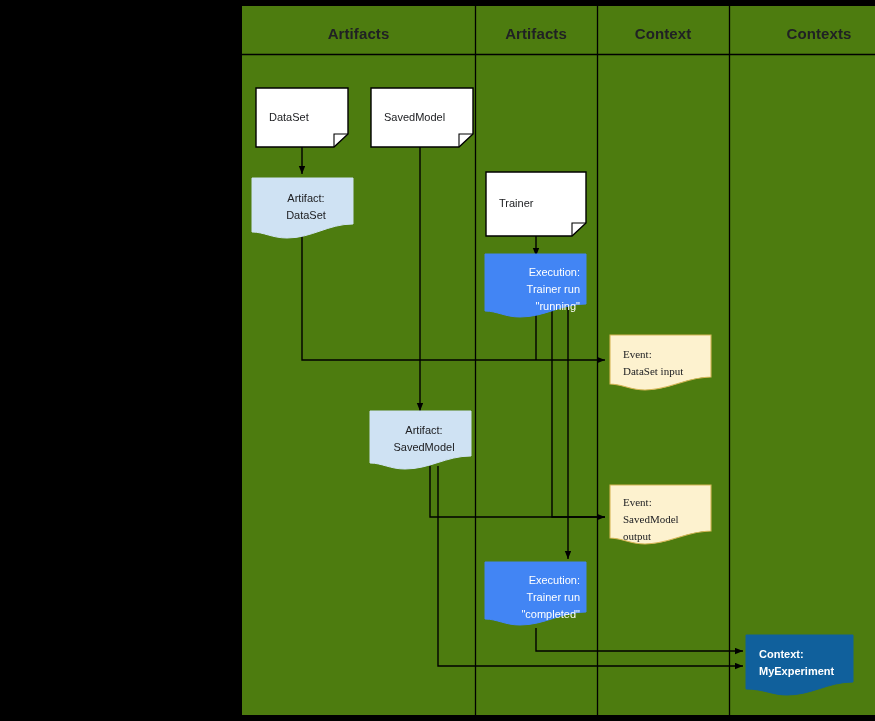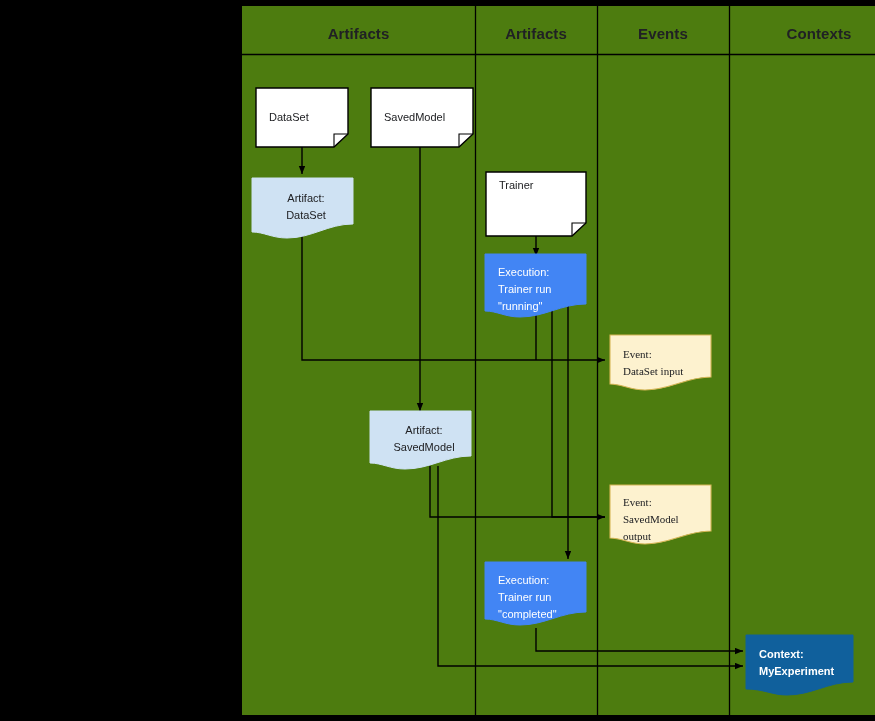--- a/index.html
+++ b/index.html
@@ -53,33 +53,33 @@
     left: 13px;
     top: 0;
     right: 6px;
     font-size: 11px;
     line-height: 17px;
     white-space: pre-line;
     color: #202124;
   }
   .doc-label { color: #202124; }
   .artifact-label { color: #202124; text-align: center; }
-  .exec-label { color: #ffffff; }
+  .exec-label { color: #ffffff; text-align: right; }
   .event-label { color: #202124; font-family: Liberation Serif, serif; }
   .context-label { color: #ffffff; }
 </style>
 </head>
 <body>
 
 <div id="canvas">
   <div class="diagram">
 
     <div class="lane-title" style="left:0px; width:233px;">Artifacts</div>
     <div class="lane-title" style="left:233px; width:122px;">Artifacts</div>
-    <div class="lane-title" style="left:355px; width:132px;">Events</div>
+    <div class="lane-title" style="left:355px; width:132px;">Context</div>
     <div class="lane-title" style="left:498px; width:158px;">Contexts</div>
 
     <svg class="layer" viewBox="0 0 633 709" preserveAspectRatio="none">
       <defs>
         <marker id="arrow" markerWidth="9" markerHeight="9" refX="8" refY="3.2" orient="auto" markerUnits="userSpaceOnUse">
           <path d="M0,0 L8,3.2 L0,6.4 z" fill="#000000"></path>
         </marker>
       </defs>
 
       <g stroke="#000000" stroke-width="1.3">
@@ -159,21 +159,21 @@
 
     <div class="node" style="left:14px; top:82px; width:92px; height:59px;">
       <div class="node-label doc-label" style="top:21px;">DataSet</div>
     </div>
 
     <div class="node" style="left:129px; top:82px; width:102px; height:59px;">
       <div class="node-label doc-label" style="top:21px;">SavedModel</div>
     </div>
 
     <div class="node" style="left:244px; top:166px; width:100px; height:64px;">
-      <div class="node-label doc-label" style="top:5px;">Trainer</div>
+      <div class="node-label doc-label" style="top:23px;">Trainer</div>
     </div>
 
     <div class="node" style="left:10px; top:172px; width:101px; height:60px;">
       <div class="node-label artifact-label" style="top:12px;">Artifact:
 DataSet</div>
     </div>
 
     <div class="node" style="left:128px; top:405px; width:101px; height:58px;">
       <div class="node-label artifact-label" style="top:11px;">Artifact:
 SavedModel</div>

